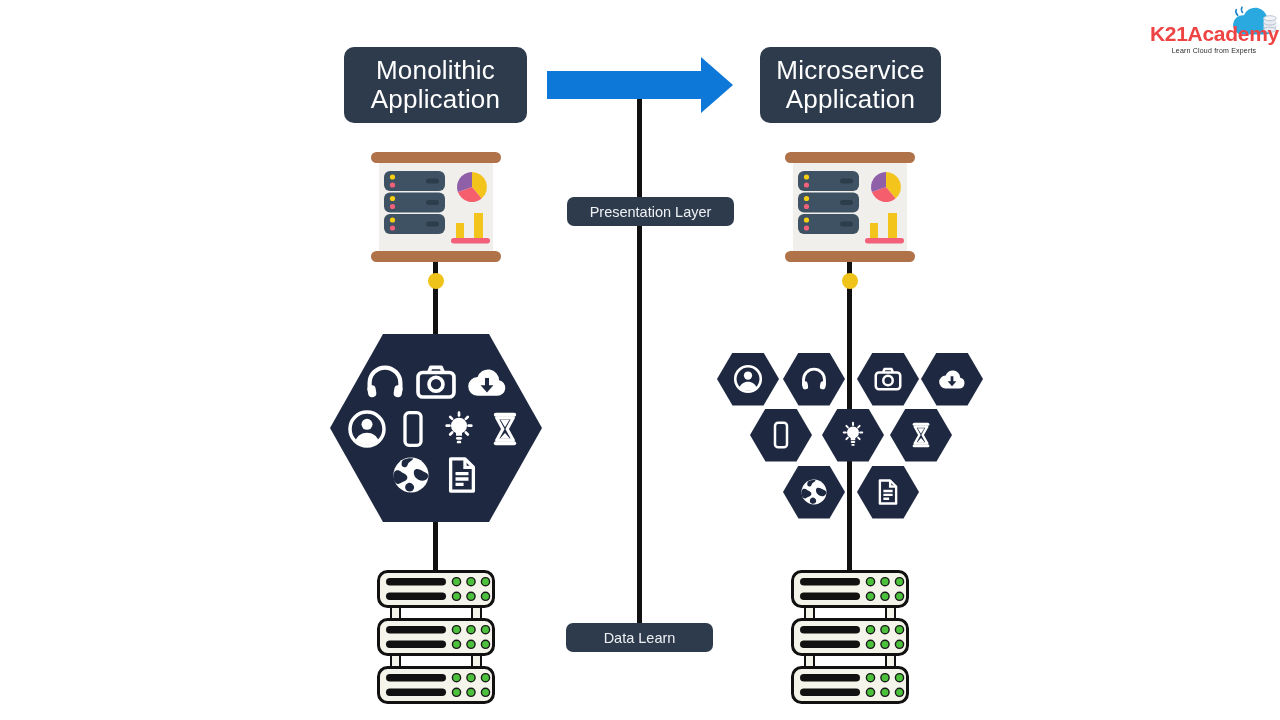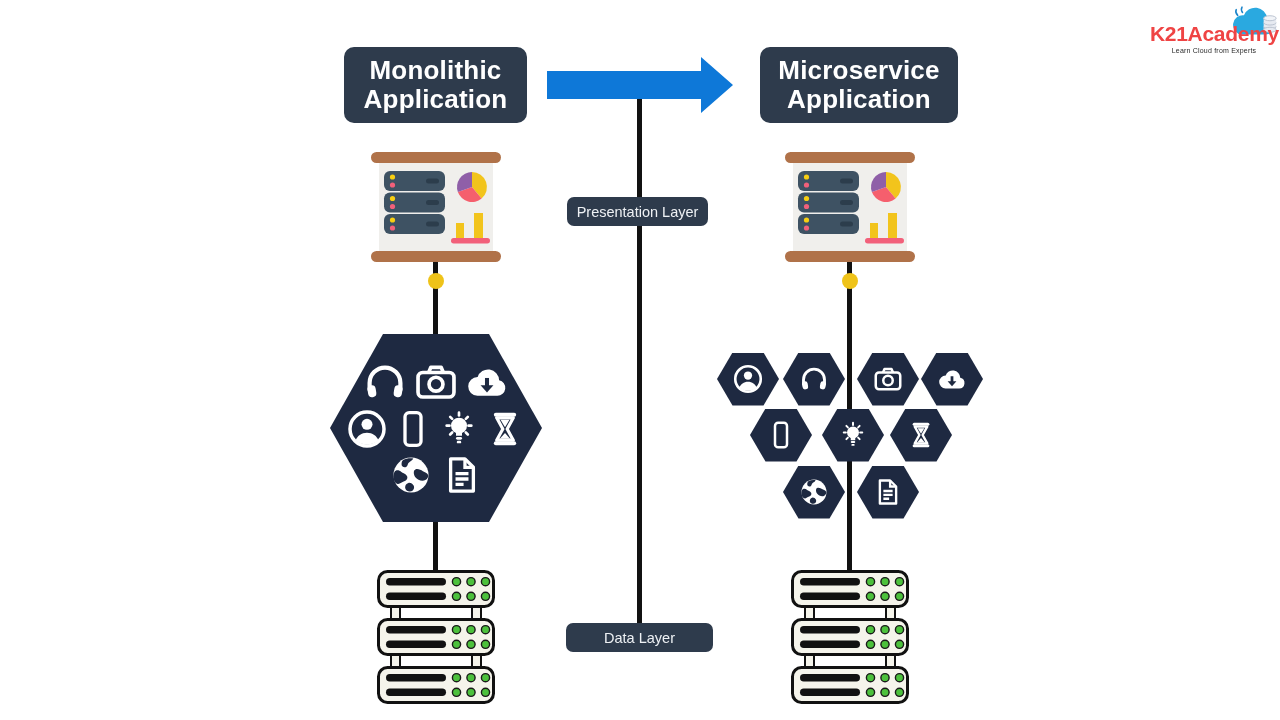--- a/index.html
+++ b/index.html
@@ -2,23 +2,23 @@
 <html><head>
 <meta charset="utf-8">
 <style>
   html,body{margin:0;padding:0;background:#fff;}
   .canvas{position:relative;width:1280px;height:720px;background:#ffffff;overflow:hidden;
           font-family:"Liberation Sans",sans-serif;}
 
   
   .title-box{position:absolute;background:#2e3b4c;color:#ffffff;border-radius:10px;
              display:flex;flex-direction:column;justify-content:center;align-items:center;
-             font-weight:bold;font-size:26px;line-height:1.12;letter-spacing:.2px;text-align:center;}
+             font-weight:normal;font-size:26px;line-height:1.12;letter-spacing:.2px;text-align:center;}
   .title-mono{left:344px;top:47px;width:183px;height:76px;}
-  .title-micro{left:760px;top:47px;width:198px;height:76px;text-align:center;}
+  .title-micro{left:760px;top:47px;width:181px;height:76px;text-align:center;}
 
   
   .arrow{position:absolute;left:547px;top:57px;z-index:4;}
 
   
   .logo{position:absolute;left:1150px;top:2px;width:128px;text-align:center;}
   .logo-cloud{position:absolute;right:-2px;top:2px;z-index:1;}
   .logo-text{position:relative;z-index:2;display:block;margin-top:20px;color:#ef4444;
              font-weight:bold;font-size:21px;letter-spacing:-0.3px;}
   .logo-tagline{position:relative;z-index:2;font-size:7px;color:#2b2b2b;margin-top:1px;letter-spacing:.2px;}
@@ -26,21 +26,21 @@
   
   .vline{position:absolute;width:5px;background:#111111;z-index:1;}
   .center-line{left:637px;top:96px;height:541px;}
   .left-line{left:433px;top:262px;height:310px;}
   .right-line{left:847px;top:262px;height:310px;}
   .dot{position:absolute;width:16px;height:16px;border-radius:50%;background:#efc319;z-index:3;}
 
   
   .layer-label{position:absolute;background:#2e3b4c;color:#eef1f4;border-radius:7px;
                display:flex;align-items:center;justify-content:center;font-size:14.5px;z-index:5;}
-  .label-presentation{left:567px;top:197px;width:141px;height:29px;}
+  .label-presentation{left:567px;top:197px;width:167px;height:29px;}
   .label-business{left:566px;top:412px;width:147px;height:29px;}
   .label-data{left:566px;top:623px;width:147px;height:29px;}
 
   
   .hex{background:#1e2941;clip-path:polygon(25% 0,75% 0,100% 50%,75% 100%,25% 100%,0 50%);}
   .hex-big{position:absolute;left:330px;top:334px;width:212px;height:188px;z-index:2;
            display:flex;flex-direction:column;justify-content:center;align-items:center;gap:5px;}
   .hex-row{display:flex;align-items:center;justify-content:center;}
   .hex-row svg,.hex-small svg{display:block;}
   .micro-cluster{position:absolute;left:713px;top:350px;width:274px;height:172px;z-index:2;}
@@ -84,21 +84,21 @@
       <path d="M35 18.5a6.5 2.6 0 0 0 13 0M35 22.5a6.5 2.6 0 0 0 13 0" fill="none" stroke="#b9c2cf" stroke-width="1"></path>
       <ellipse cx="41.5" cy="26" rx="6.5" ry="2.6" fill="#e6eaf1" stroke="#b9c2cf" stroke-width="1"></ellipse>
     </g>
   </svg></span>
     <span class="logo-text">K21Academy</span>
     <div class="logo-tagline">Learn Cloud from Experts</div>
   </div>
 
   <div class="vline center-line"></div>
   <div class="layer-label label-presentation">Presentation Layer</div>
-  <div class="layer-label label-data">Data Layer</div>
+  <div class="layer-label label-data">Data Learn</div>
 
   <div class="board board-left"><svg width="130" height="114" viewBox="0 0 130 114">
     <rect x="8" y="10" width="114" height="94" fill="#f0efec"></rect>
     <rect x="0" y="2" width="130" height="11" rx="5.5" fill="#b07249"></rect>
     <rect x="0" y="101" width="130" height="11" rx="5.5" fill="#b07249"></rect>
     <g>
       <rect x="13" y="21" width="61" height="20" rx="6" fill="#3e5263"></rect>
       <rect x="13" y="42.5" width="61" height="20" rx="6" fill="#3e5263"></rect>
       <rect x="13" y="64" width="61" height="20" rx="6" fill="#3e5263"></rect>
       <circle cx="21.5" cy="27" r="2.6" fill="#f7ce12"></circle>

